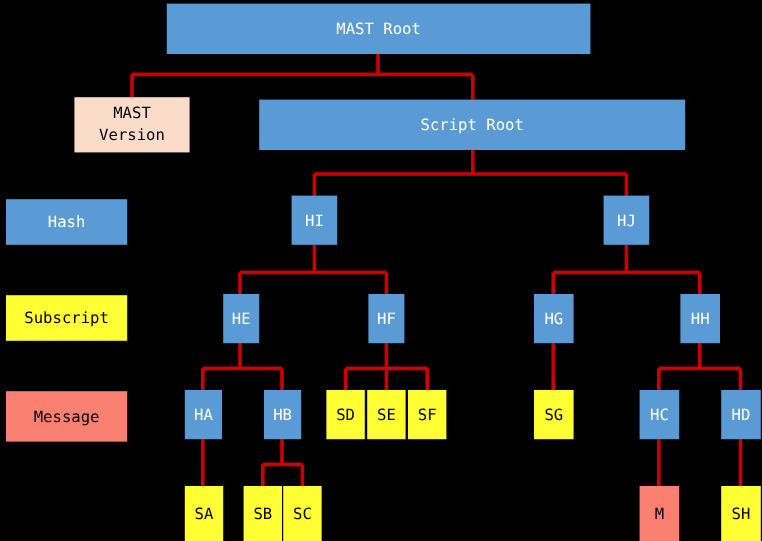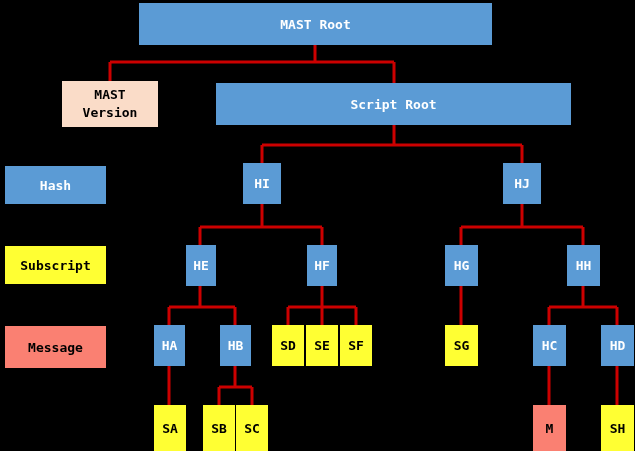--- a/index.html
+++ b/index.html
@@ -12,21 +12,20 @@
     width: 635px;
     height: 451px;
     overflow: hidden;
     font-family: "DejaVu Sans Mono", "Liberation Mono", monospace;
   }
   #diagram-root {
     position: relative;
     width: 552px;
     height: 451px;
     background: #000000;
-    font-weight: bold;
   }
   svg#tree-svg {
     position: absolute;
     left: 0;
     top: 0;
     width: 635px;
     height: 451px;
     display: block;
   }
   .node-rect {

